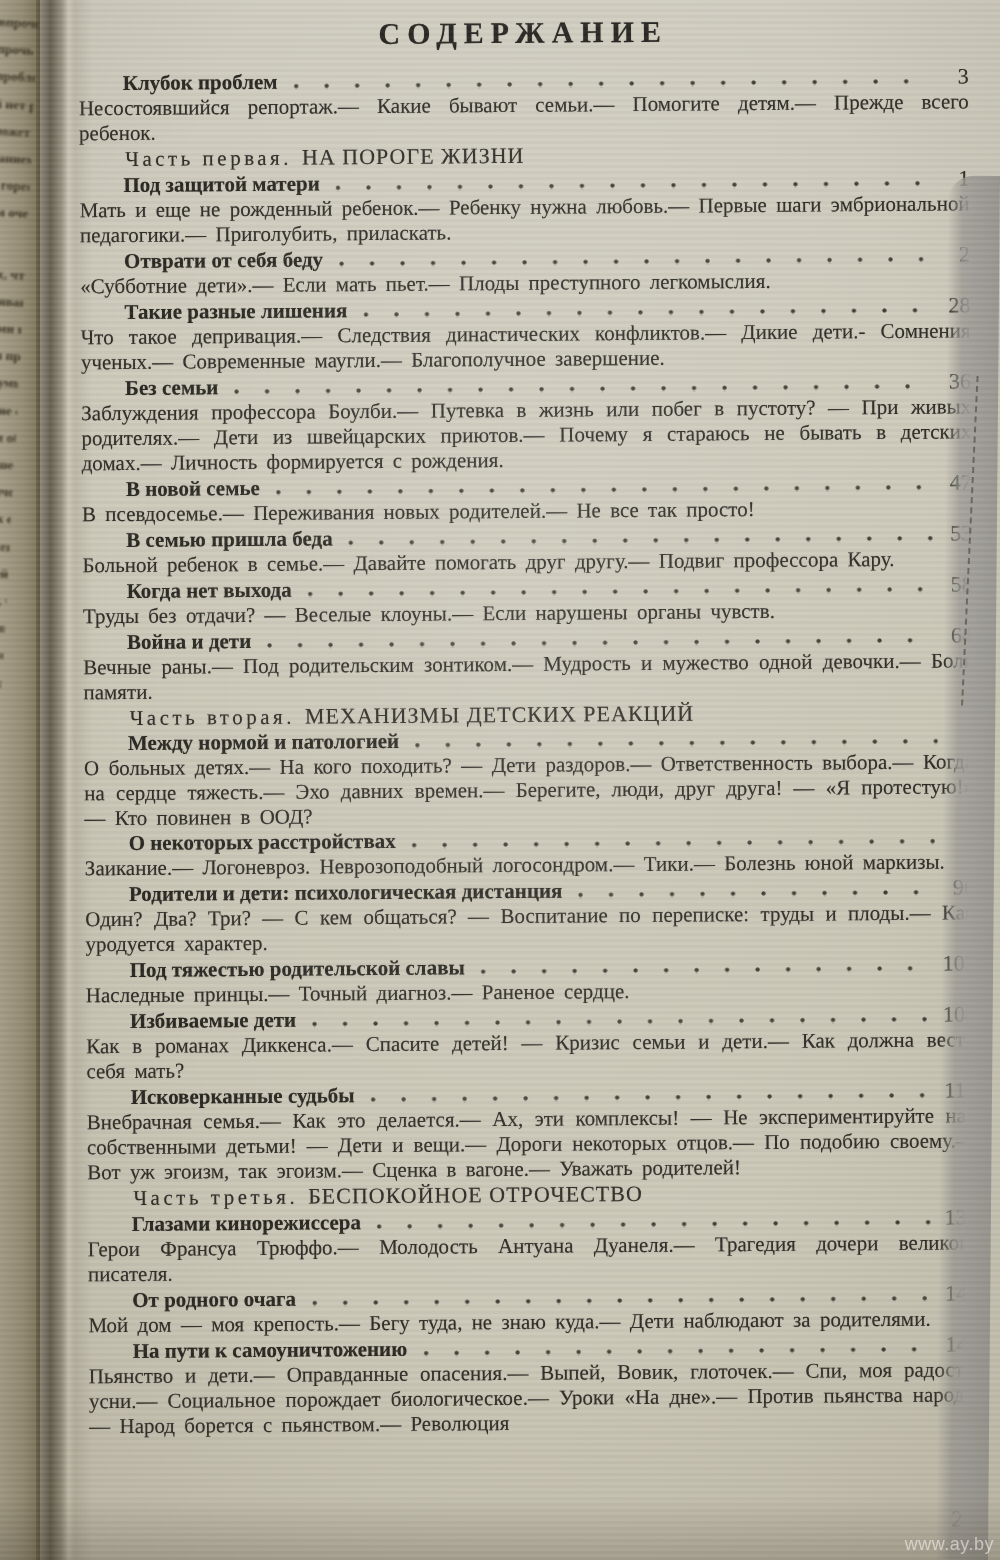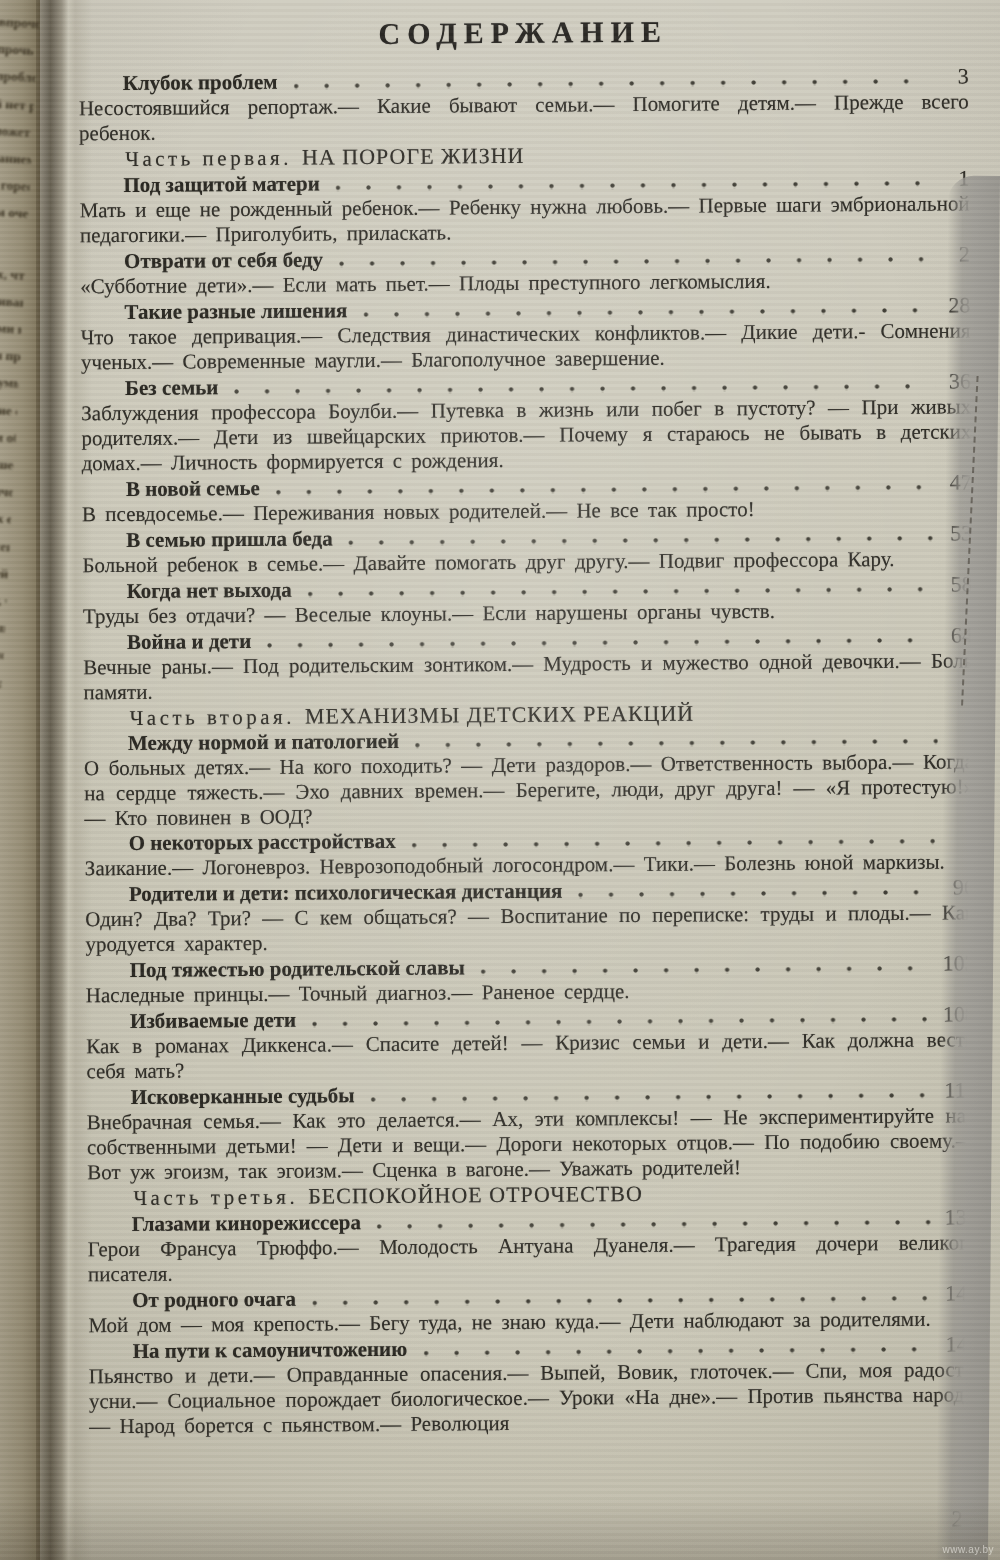--- a/index.html
+++ b/index.html
@@ -46,21 +46,21 @@
   .fold-line{position:absolute;left:24px;top:200px;height:330px;width:0;
     border-left:2px dashed rgba(60,55,45,0.55);transform:rotate(2.2deg);}
   
   .texture{position:absolute;inset:0;z-index:7;pointer-events:none;
     background:
       repeating-linear-gradient(to bottom,rgba(255,255,255,0.030) 0 3px,rgba(0,0,0,0.022) 3px 6px),
       radial-gradient(ellipse at 52% 38%,rgba(255,255,255,0.10) 0%,rgba(255,255,255,0) 55%,rgba(70,62,45,0.13) 100%),
       linear-gradient(to bottom,rgba(0,0,0,0) 96%,rgba(60,54,40,0.22) 100%);}
   .watermark{position:absolute;right:6px;bottom:5px;z-index:8;
     font-family:"Liberation Sans","DejaVu Sans",sans-serif;
-    font-size:10px;letter-spacing:0.5px;color:rgba(252,250,244,0.55);}
+    font-size:18px;letter-spacing:0.5px;color:rgba(252,250,244,0.55);}
 </style>
 </head>
 <body>
 
 <div class="photo">
 
   <div class="spine">
     <div class="spine-inner" id="spine-inner">
         <div class="frag">впрочем</div>
         <div class="frag">прочь тяжел</div>

